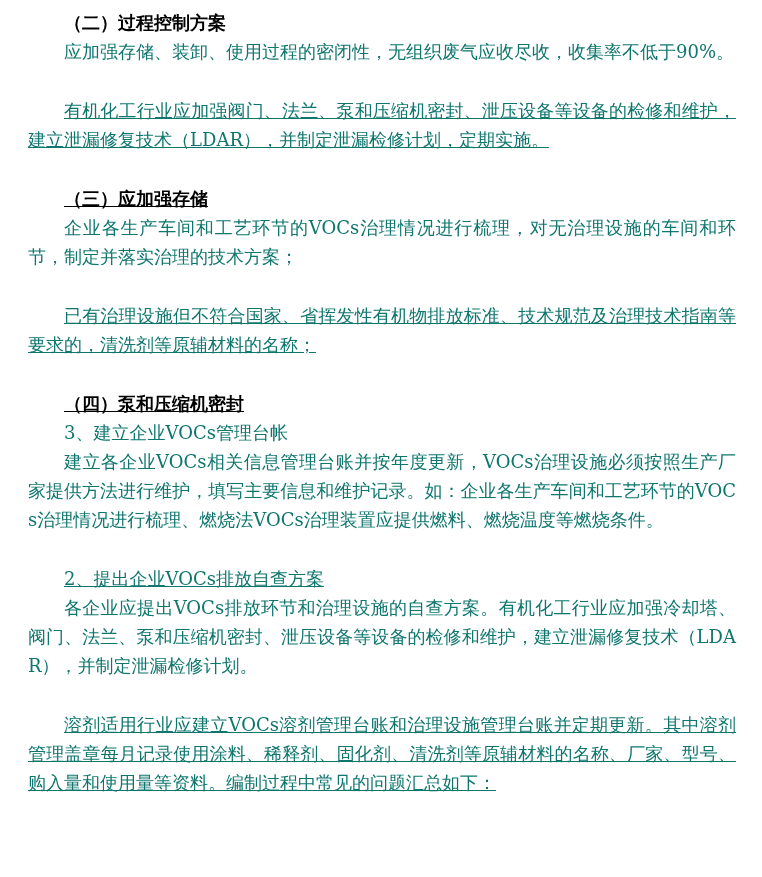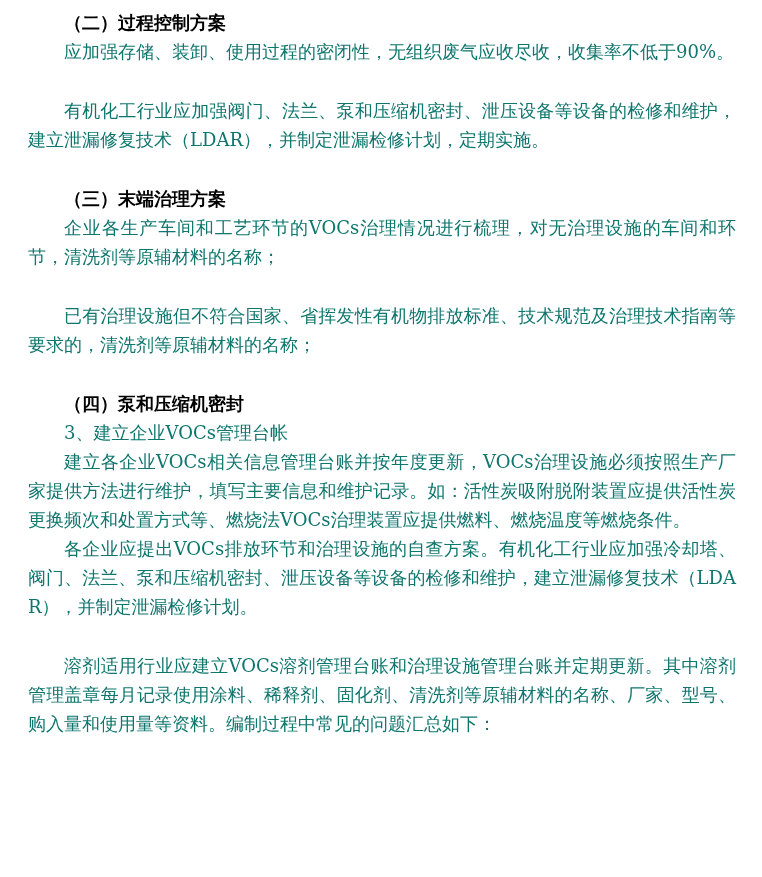--- a/index.html
+++ b/index.html
@@ -34,44 +34,46 @@
   }
   .para {
     margin: 0;
     text-indent: 2em;
     text-align: justify;
     word-break: break-all;
     color: #0f766e;
   }
   .sep {
     margin-top: 30px;
+    text-decoration: underline;
   }
 </style>
 </head>
 <body>
 
 <div class="page">
 
   <h3 class="heading">（二）过程控制方案</h3>
 
   <p class="para">应加强存储、装卸、使用过程的密闭性，无组织废气应收尽收，收集率不低于90%。</p>
 
   <p class="para sep">有机化工行业应加强阀门、法兰、泵和压缩机密封、泄压设备等设备的检修和维护，建立泄漏修复技术（LDAR），并制定泄漏检修计划，定期实施。</p>
 
-  <h3 class="heading sep">（三）末端治理方案</h3>
+  <h3 class="heading sep">（三）应加强存储</h3>
 
-  <p class="para">企业各生产车间和工艺环节的VOCs治理情况进行梳理，对无治理设施的车间和环节，清洗剂等原辅材料的名称；</p>
+  <p class="para">企业各生产车间和工艺环节的VOCs治理情况进行梳理，对无治理设施的车间和环节，制定并落实治理的技术方案；</p>
 
   <p class="para sep">已有治理设施但不符合国家、省挥发性有机物排放标准、技术规范及治理技术指南等要求的，清洗剂等原辅材料的名称；</p>
 
 
   <h3 class="heading sep">（四）泵和压缩机密封</h3>
 
   <p class="para">3、建立企业VOCs管理台帐</p>
 
-  <p class="para">建立各企业VOCs相关信息管理台账并按年度更新，VOCs治理设施必须按照生产厂家提供方法进行维护，填写主要信息和维护记录。如：活性炭吸附脱附装置应提供活性炭更换频次和处置方式等、燃烧法VOCs治理装置应提供燃料、燃烧温度等燃烧条件。</p>
+  <p class="para">建立各企业VOCs相关信息管理台账并按年度更新，VOCs治理设施必须按照生产厂家提供方法进行维护，填写主要信息和维护记录。如：企业各生产车间和工艺环节的VOCs治理情况进行梳理、燃烧法VOCs治理装置应提供燃料、燃烧温度等燃烧条件。</p>
 
+  <p class="para sep">2、提出企业VOCs排放自查方案</p>
 
   <p class="para">各企业应提出VOCs排放环节和治理设施的自查方案。有机化工行业应加强冷却塔、阀门、法兰、泵和压缩机密封、泄压设备等设备的检修和维护，建立泄漏修复技术（LDAR），并制定泄漏检修计划。</p>
 
   <p class="para sep">溶剂适用行业应建立VOCs溶剂管理台账和治理设施管理台账并定期更新。其中溶剂管理盖章每月记录使用涂料、稀释剂、固化剂、清洗剂等原辅材料的名称、厂家、型号、购入量和使用量等资料。编制过程中常见的问题汇总如下：</p>
 
 </div>
 
 </body></html>

